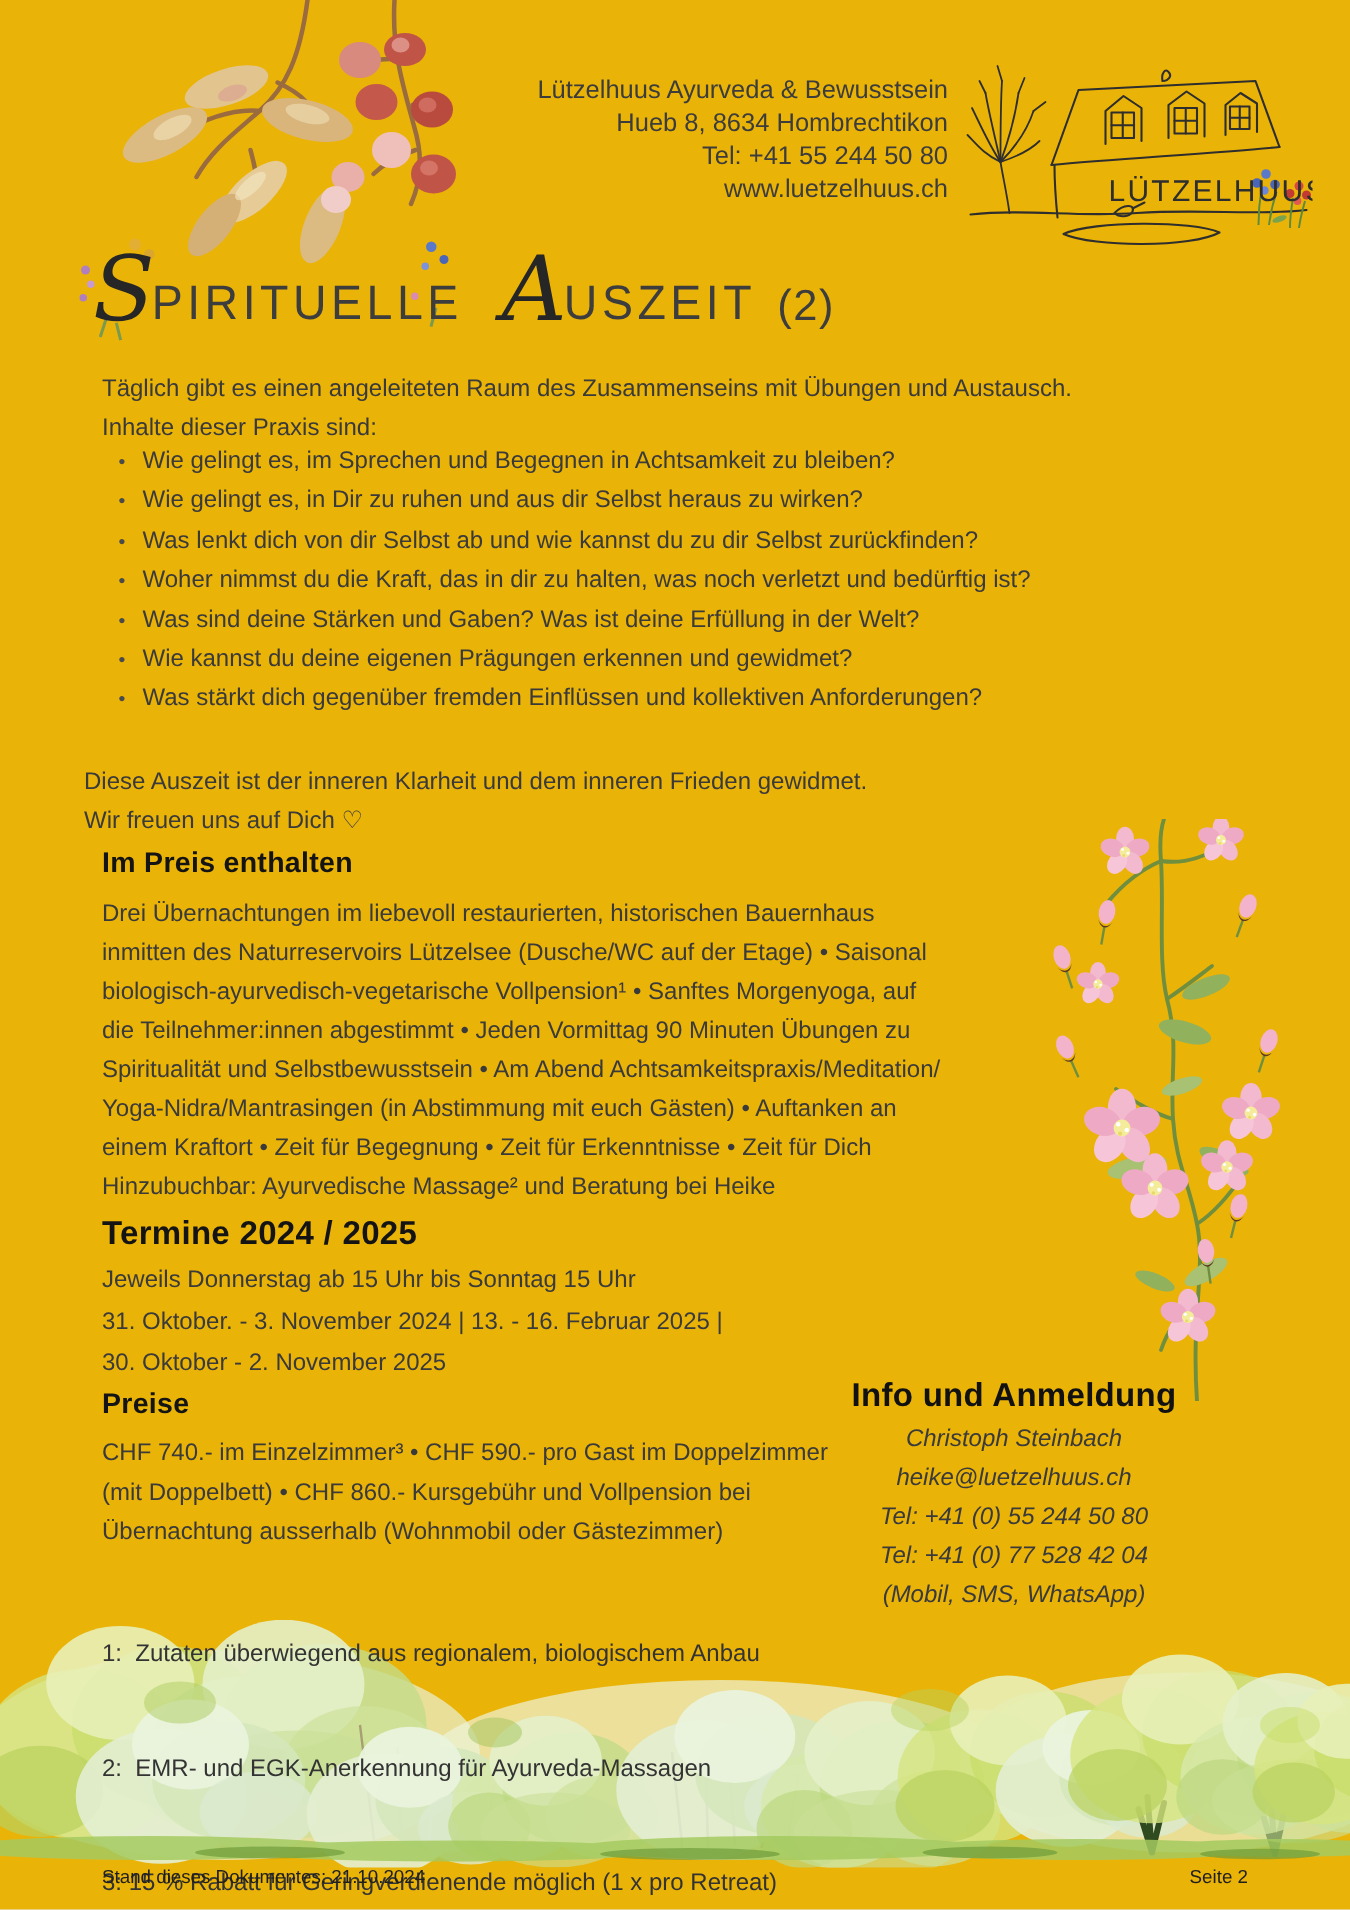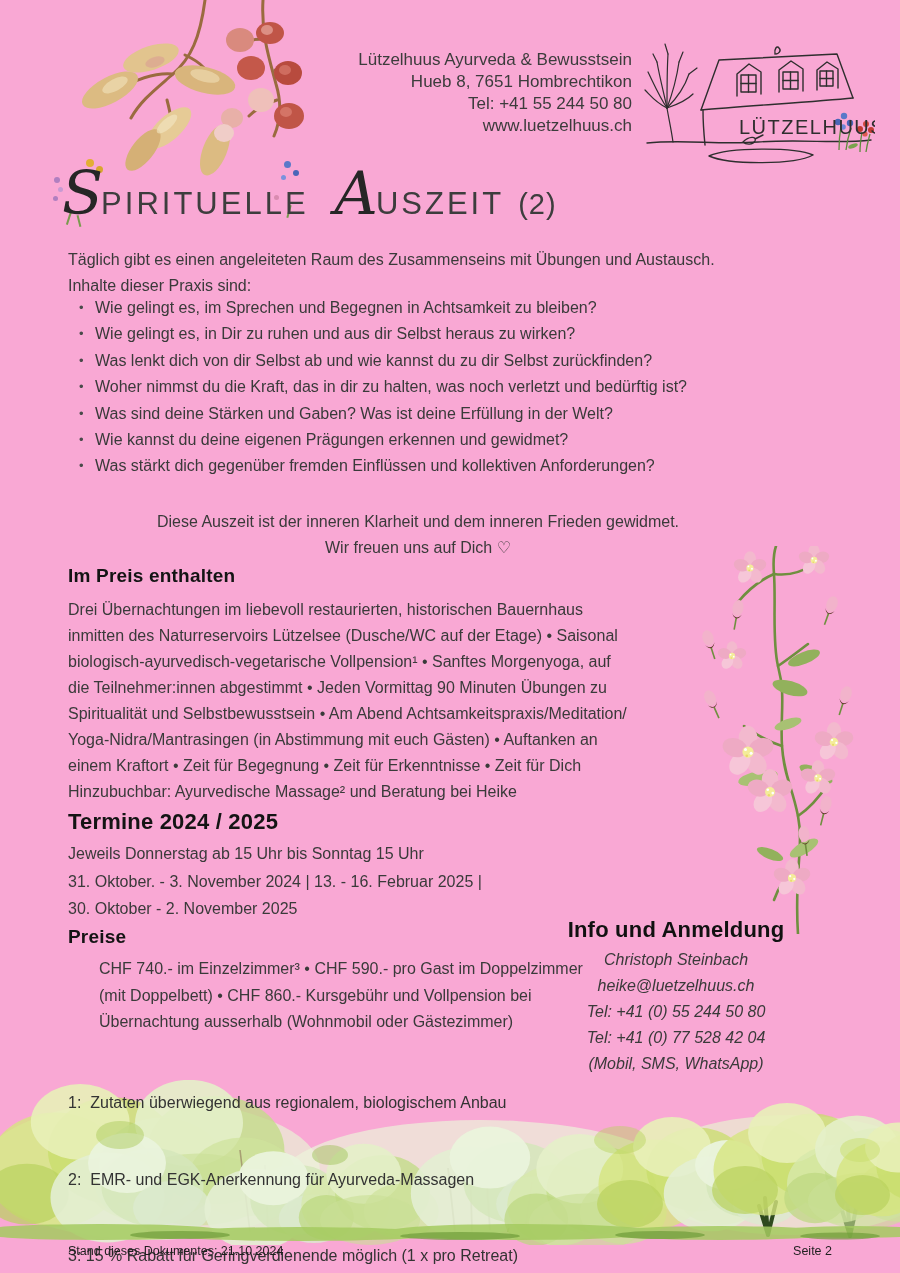--- a/index.html
+++ b/index.html
@@ -1,18 +1,18 @@
 <!DOCTYPE html>
 <html><head>
 <meta charset="utf-8">
 <style>
   html,body{margin:0;padding:0;background:#e8e8e8;}
   .page{
     position:relative;width:900px;height:1273px;margin:0 auto;
-    background:#f9a8d4;overflow:hidden;
+    background:#eab308;overflow:hidden;
     font-family:"Liberation Sans",sans-serif;color:#3a3a3a;
   }
   .abs{position:absolute;}
   
   .contact{top:49px;left:280px;width:352px;text-align:right;
     font-size:17px;line-height:22px;color:#3c3c3c;}
   .contact div{white-space:nowrap;}
   
   .title{top:163px;left:62px;width:600px;height:80px;}
   .title-row{display:flex;align-items:baseline;position:relative;z-index:2;}
@@ -24,28 +24,28 @@
   .word2{margin-left:26px;}
   .dot{position:absolute;border-radius:50%;z-index:1;}
   .sprig{position:absolute;width:2px;background:#7a9a4e;z-index:1;}
   
   .body-text{font-size:16px;line-height:26px;color:#3a3a3a;}
   .intro{top:247px;left:68px;width:760px;}
   ul.qlist{top:295px;left:77px;width:770px;margin:0;padding:0;list-style:none;}
   ul.qlist li{position:relative;padding-left:18px;line-height:26.4px;}
   ul.qlist li::before{content:"•";position:absolute;left:2px;top:0;
     font-size:13px;line-height:26.4px;color:#4a4a4a;}
-  .closing{top:509px;left:68px;width:700px;text-align:center;}
+  .closing{top:509px;left:56px;width:700px;}
   .heading{font-weight:bold;color:#141414;font-size:19px;letter-spacing:.2px;}
   .h-impreis{top:565px;left:68px;}
   .p-impreis{top:597px;left:68px;width:625px;}
   .h-termine{top:809px;left:68px;font-size:22px;}
   .p-termine{top:840px;left:68px;width:620px;line-height:27.5px;}
   .h-preise{top:926px;left:68px;}
-  .p-preise{top:956px;left:68px;width:560px;line-height:26.5px;margin-left:31px;}
+  .p-preise{top:956px;left:68px;width:560px;line-height:26.5px;}
   .info{top:917px;right:64px;width:320px;text-align:center;z-index:3;}
   .info .heading{font-size:22px;color:#111;}
   .info .body-text{margin-top:4px;font-style:italic;}
   .footnotes{top:1039px;left:68px;width:560px;font-size:16px;line-height:25.5px;
     color:#333;z-index:3;white-space:pre-wrap;}
   .footer{top:1244px;left:0;width:900px;font-size:12.5px;color:#1f1f1f;z-index:4;}
   .footer .fl{position:absolute;left:68px;top:0;}
   .footer .fr{position:absolute;right:68px;top:0;}
   
   .ill-leaves{top:0;left:55px;z-index:1;}
@@ -91,21 +91,21 @@
       <ellipse cx="177" cy="118" rx="11" ry="10" fill="#e8b0a8"></ellipse>
       <ellipse cx="169" cy="133" rx="10" ry="9" fill="#f0cdc8"></ellipse>
       <ellipse cx="212" cy="30" rx="6" ry="5" fill="#e8a89e" opacity=".7"></ellipse>
       <ellipse cx="230" cy="70" rx="6" ry="5" fill="#d97b6d" opacity=".7"></ellipse>
       <ellipse cx="231" cy="112" rx="6" ry="5" fill="#dd8274" opacity=".7"></ellipse>
     </g>
   </svg>
 
   <div class="abs contact">
     <div>Lützelhuus Ayurveda &amp; Bewusstsein</div>
-    <div>Hueb 8, 7651 Hombrechtikon</div>
+    <div>Hueb 8, 8634 Hombrechtikon</div>
     <div>Tel: +41 55 244 50 80</div>
     <div>www.luetzelhuus.ch</div>
   </div>
 
   <svg class="abs ill-logo" width="232" height="140" viewBox="0 0 232 140">
     <g stroke="#2e2e2e" stroke-width="1.4" fill="none" stroke-linecap="round" stroke-linejoin="round">
 
       <path d="M58 80 L76 30 L194 24 L210 68"></path>
       <path d="M58 80 C100 76 170 72 210 68"></path>
       <path d="M132 24 C131 19 134 15 136 18 C139 21 135 24 133 24"></path>

